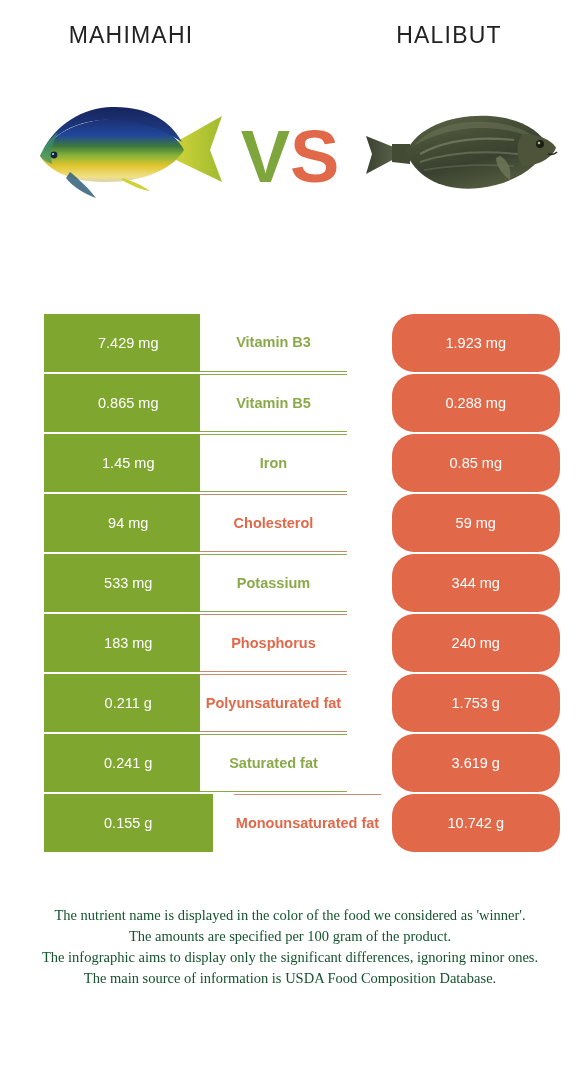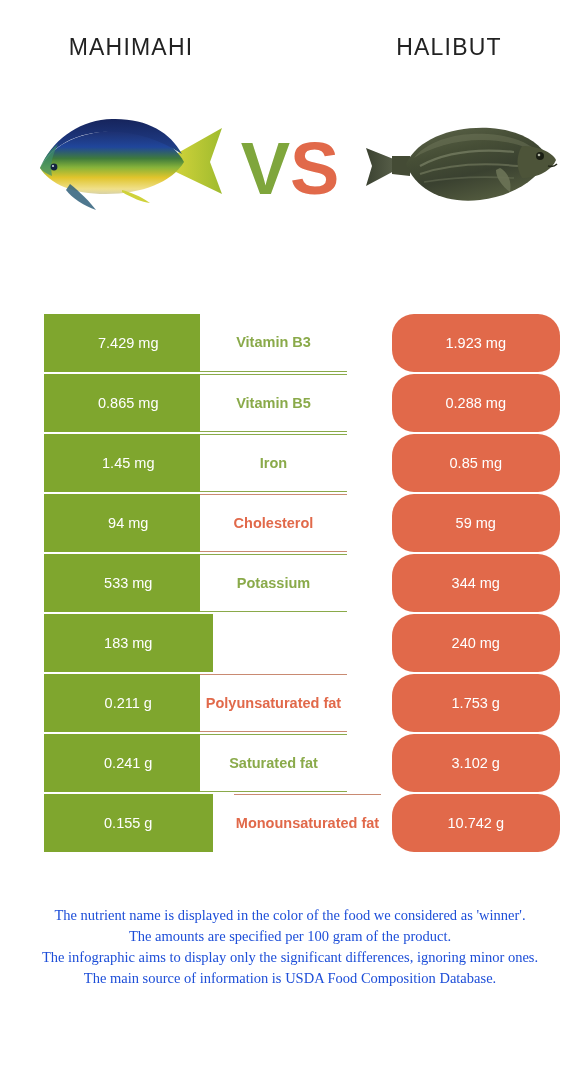--- a/index.html
+++ b/index.html
@@ -11,21 +11,21 @@
     width: 580px;
     height: 1084px;
     position: relative;
     font-family: "Liberation Sans", sans-serif;
     overflow: hidden;
   }
 
   
   .header {
     position: absolute;
-    top: 12px; left: 0;
+    top: 0; left: 0;
     width: 580px;
     height: 245px;
   }
   .title {
     position: absolute;
     top: 22px;
     font-size: 23px;
     letter-spacing: 1.2px;
     color: #222222;
     font-weight: 400;
@@ -125,21 +125,21 @@
   
   .footer {
     position: absolute;
     left: 28px;
     top: 905px;
     width: 524px;
     text-align: center;
     font-family: "Liberation Serif", serif;
     font-size: 14.5px;
     line-height: 21px;
-    color: #1d4ed8;
+    color: #14532d;
   }
   .footer div { margin: 0; }
 </style>
 </head>
 <body>
 
 <div class="header">
 
   <div class="title title-left">MAHIMAHI</div>
   <div class="title title-right">HALIBUT</div>
@@ -257,33 +257,34 @@
   </div>
 
   <div class="row">
     <div class="cell-left">533 mg</div>
     <div class="cell-mid win-green">Potassium</div>
     <div class="cell-right">344 mg</div>
   </div>
 
   <div class="row">
     <div class="cell-left">183 mg</div>
+    <div class="cell-mid win-orange">Phosphorus</div>
     <div class="cell-right">240 mg</div>
   </div>
 
   <div class="row">
     <div class="cell-left">0.211 g</div>
     <div class="cell-mid win-orange">Polyunsaturated fat</div>
     <div class="cell-right">1.753 g</div>
   </div>
 
   <div class="row">
     <div class="cell-left">0.241 g</div>
     <div class="cell-mid win-green">Saturated fat</div>
-    <div class="cell-right">3.102 g</div>
+    <div class="cell-right">3.619 g</div>
   </div>
 
   <div class="row">
     <div class="cell-left">0.155 g</div>
     <div class="cell-mid win-orange">Monounsaturated fat</div>
     <div class="cell-right">10.742 g</div>
   </div>
 
 </div>
 

